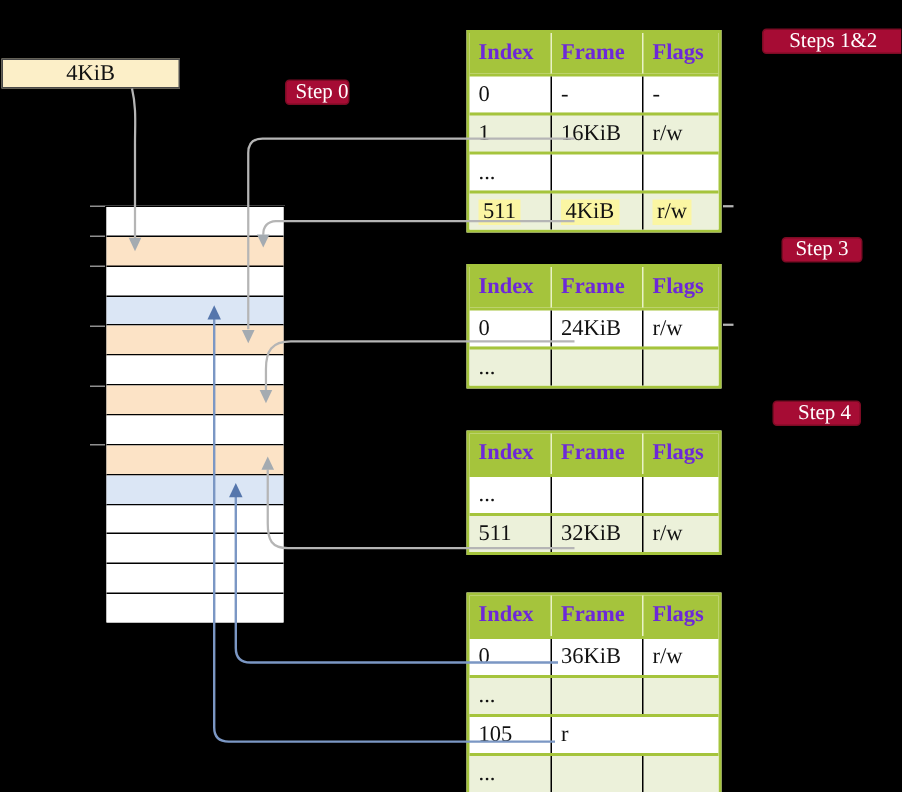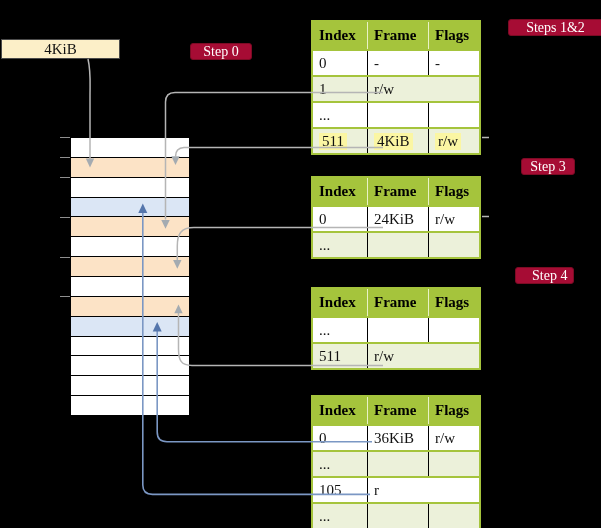--- a/index.html
+++ b/index.html
@@ -15,42 +15,42 @@
     background:#fcefc8;border:1px solid #4a4a4a;color:#111;
     font-size:15px;text-align:center;line-height:18px;
   }
 
   
   .badge{
     position:absolute;height:17px;background:#a60c34;border:1px solid #7c0b24;
     border-radius:3px;color:#fff;font-size:14px;line-height:15px;
     text-align:center;padding:0 6px;white-space:nowrap;
   }
-  #badge-step0 {left:190px;top:43px;width:62px;}
+  #badge-step0 {left:190px;top:53px;width:43px;}
   #badge-steps12{left:508px;top:19px;width:95px;border-radius:3px 0 0 3px;}
   #badge-step3 {left:521px;top:158px;width:54px;}
   #badge-step4 {left:515px;top:267px;width:59px;padding-left:16px;}
 
   
   #memory{
     position:absolute;left:70px;top:137px;width:120px;height:279px;
     background:#fff;border:1px solid #000;display:flex;flex-direction:column;
   }
   .mem-row{flex:1;border-bottom:1px solid #000;background:#fff;}
   .mem-row:last-child{border-bottom:none;}
   .mem-row.orange{background:#fce3c6;}
   .mem-row.blue{background:#dbe6f5;}
   .tick{position:absolute;left:60px;width:10px;height:1px;background:#8f8f8f;}
 
   
   .ptable{
     position:absolute;left:311px;width:170px;background:#fff;
     border:2px solid #a5c43c;font-size:15px;color:#111;
   }
-  .ptable .hdr{display:flex;height:27px;background:#a5c43c;color:#000000;font-weight:bold;}
+  .ptable .hdr{display:flex;height:27px;background:#a5c43c;color:#6d28d9;font-weight:bold;}
   .ptable .hdr .cell{display:flex;align-items:center;padding-left:6px;}
   .ptable .hdr .cell + .cell{border-left:1px solid #e9f2c6;}
   .ptable .row{display:flex;height:26px;border-top:2px solid #a5c43c;}
   .ptable .row:first-of-type{border-top:none;}
   .ptable .row .cell{display:flex;align-items:center;padding-left:6px;}
   .ptable .row .cell + .cell{border-left:1px solid #000;}
   .ptable .row.shaded{background:#ecf1da;}
   .c0{width:54px;}.c1{width:61px;}.c2{flex:1;}
   .hl{background:#fbf6a3;padding:0 3px;}
   #table-0{top:20px;}
@@ -96,20 +96,21 @@
         <div class="cell c1">Frame</div>
         <div class="cell c2">Flags</div>
       </div>
       <div class="row">
         <div class="cell c0">0</div>
         <div class="cell c1">-</div>
         <div class="cell c2">-</div>
       </div>
       <div class="row shaded">
         <div class="cell c0">1</div>
+        <div class="cell c1">16KiB</div>
         <div class="cell c2">r/w</div>
       </div>
       <div class="row">
         <div class="cell c0">...</div>
         <div class="cell c1"></div>
         <div class="cell c2"></div>
       </div>
       <div class="row shaded">
         <div class="cell c0">
           <span class="hl">511</span>
@@ -145,20 +146,21 @@
         <div class="cell c1">Frame</div>
         <div class="cell c2">Flags</div>
       </div>
       <div class="row">
         <div class="cell c0">...</div>
         <div class="cell c1"></div>
         <div class="cell c2"></div>
       </div>
       <div class="row shaded">
         <div class="cell c0">511</div>
+        <div class="cell c1">32KiB</div>
         <div class="cell c2">r/w</div>
       </div>
     </div>
   <div class="ptable" id="table-3">
       <div class="hdr">
         <div class="cell c0">Index</div>
         <div class="cell c1">Frame</div>
         <div class="cell c2">Flags</div>
       </div>
       <div class="row">

